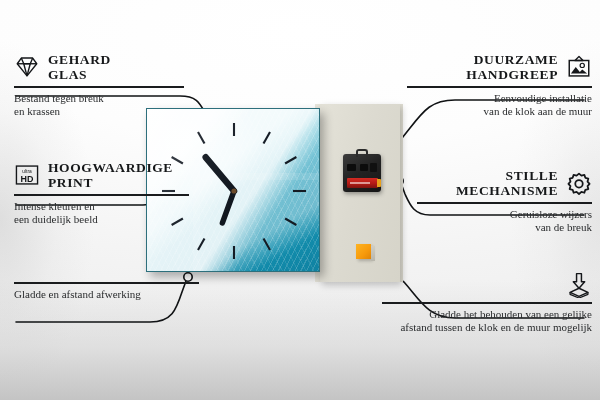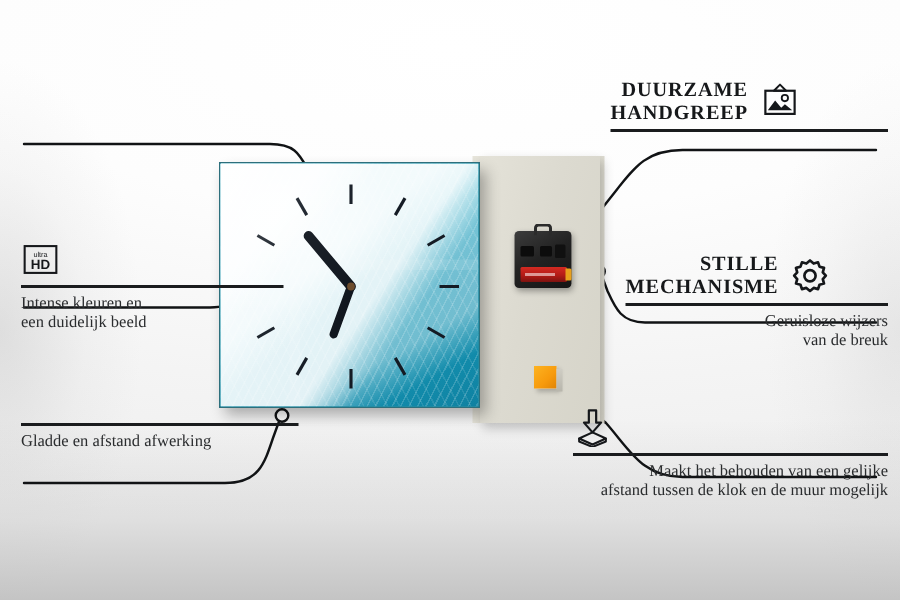--- a/index.html
+++ b/index.html
@@ -122,21 +122,21 @@
   .feat-desc{
     font-family:"Liberation Serif", serif;
     font-size:11px; line-height:13.5px; color:#2a2c2e; margin-top:4px;
     white-space:pre-line;
   }
   .icon-box{ width:26px; height:26px; flex:0 0 26px; display:block; }
 
   .f-left  .feat-head{ justify-content:flex-start; }
   .f-left  .feat-title{ text-align:left; }
   .f-left  .feat-desc{ text-align:left; }
-  .f-right .feat-head{ }
+  .f-right .feat-head{ justify-content:flex-end; }
   .f-right .feat-title{ text-align:right; }
   .f-right .feat-desc{ text-align:right; }
 
   #f-gehard     { left:14px;  top:52px;  width:170px; }
   #f-print      { left:14px;  top:160px; width:175px; }
   #f-randen     { left:14px;  top:278px; width:185px; }
   #f-handgreep  { right:8px;  top:52px;  width:185px; }
   #f-mechanisme { right:8px;  top:168px; width:175px; }
   #f-houder     { right:8px;  top:272px; width:210px; }
 </style>
@@ -218,28 +218,48 @@
         <div class="bstrip"></div>
         <div class="bcap"></div>
       </div>
     </div>
 
     <div class="spacer">
       <div class="side"></div>
     </div>
   </div>
 
+  <div class="feature f-left" id="f-gehard">
+    <div class="feat-head">
+      <svg class="icon-box" viewBox="0 0 32 32">
+        <g fill="none" stroke="#15171a" stroke-width="1.7" stroke-linejoin="round">
+          <path d="M4 12 L9 5 L23 5 L28 12 L16 27 Z"></path>
+          <path d="M4 12 L28 12"></path>
+          <path d="M9 5 L12 12 L16 27"></path>
+          <path d="M23 5 L20 12 L16 27"></path>
+          <path d="M12 12 L20 12"></path>
+        </g>
+      </svg>
+      <div class="feat-title">GEHARD
+GLAS</div>
+    </div>
+    <div class="feat-rule"></div>
+    <div class="feat-desc">Bestand tegen breuk
+en krassen</div>
+  </div>
 
   <div class="feature f-left" id="f-print">
     <div class="feat-head">
       <svg class="icon-box" viewBox="0 0 32 32">
         <rect x="3" y="5" width="26" height="22" fill="none" stroke="#15171a" stroke-width="1.7"></rect>
         <text x="16" y="14" text-anchor="middle" font-family="Liberation Sans, sans-serif" font-size="6" fill="#15171a">ultra</text>
         <text x="16" y="24" text-anchor="middle" font-family="Liberation Sans, sans-serif" font-size="11" font-weight="bold" fill="#15171a">HD</text>
       </svg>
+      <div class="feat-title">HOOGWAARDIGE
+PRINT</div>
     </div>
     <div class="feat-rule"></div>
     <div class="feat-desc">Intense kleuren en
 een duidelijk beeld</div>
   </div>
 
   <div class="feature f-left" id="f-randen">
     <div class="feat-rule"></div>
     <div class="feat-desc">Gladde en afstand afwerking</div>
   </div>
@@ -249,20 +269,22 @@
       <div class="feat-title">DUURZAME
 HANDGREEP</div>
       <svg class="icon-box" viewBox="0 0 32 32">
         <path d="M16 3 L11 8 L21 8 Z" fill="none" stroke="#15171a" stroke-width="1.6" stroke-linejoin="round"></path>
         <rect x="4" y="8" width="24" height="19" fill="none" stroke="#15171a" stroke-width="1.8"></rect>
         <circle cx="20" cy="14" r="2.6" fill="none" stroke="#15171a" stroke-width="1.5"></circle>
         <path d="M6 24 L12 16 L17 22 L20 19 L26 24 Z" fill="#15171a"></path>
       </svg>
     </div>
     <div class="feat-rule"></div>
+    <div class="feat-desc">Eenvoudige installatie
+van de klok aan de muur</div>
   </div>
 
   <div class="feature f-right" id="f-mechanisme">
     <div class="feat-head">
       <div class="feat-title">STILLE
 MECHANISME</div>
       <svg class="icon-box" viewBox="0 0 32 32">
         <g fill="none" stroke="#15171a" stroke-width="2.2" stroke-linejoin="round">
           <path d="M16 4.5 L19 7 L22.6 6 L23.8 9.6 L27.5 10.6 L26.5 14.2 L29 17 L26.5 19.8
                    L27.5 23.4 L23.8 24.4 L22.6 28 L19 27 L16 29.5 L13 27 L9.4 28 L8.2 24.4
@@ -278,17 +300,17 @@
 
   <div class="feature f-right" id="f-houder">
     <div class="feat-head">
       <svg class="icon-box" viewBox="0 0 32 32">
         <path d="M13 2 L19 2 L19 12 L23 12 L16 20 L9 12 L13 12 Z" fill="none" stroke="#15171a" stroke-width="1.8" stroke-linejoin="round"></path>
         <path d="M16 20 L5 25 L16 30 L27 25 Z" fill="none" stroke="#15171a" stroke-width="1.8" stroke-linejoin="round"></path>
         <path d="M5 25 L5 27.5 L16 32 L27 27.5 L27 25" fill="none" stroke="#15171a" stroke-width="1.6" stroke-linejoin="round"></path>
       </svg>
     </div>
     <div class="feat-rule"></div>
-    <div class="feat-desc">Maakt het behouden van een gelijke
+    <div class="feat-desc">Gladde het behouden van een gelijke
 afstand tussen de klok en de muur mogelijk</div>
   </div>
 
 </div>
 
 </body></html>

